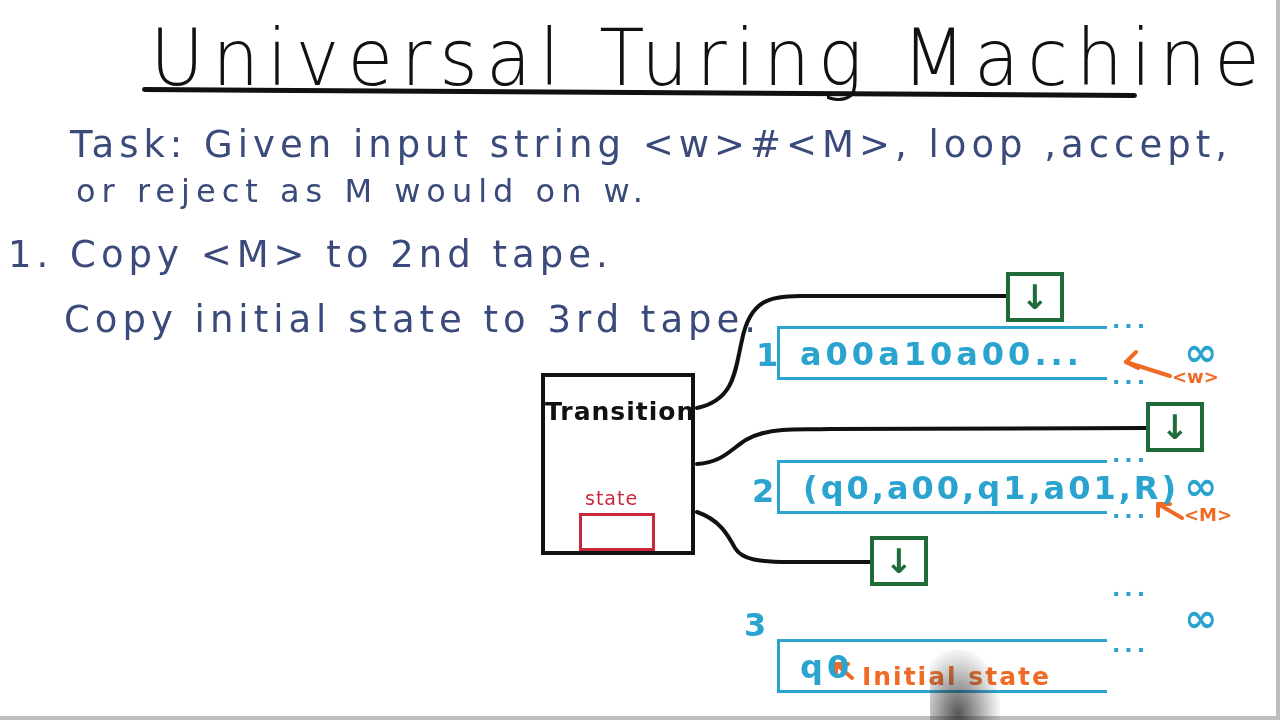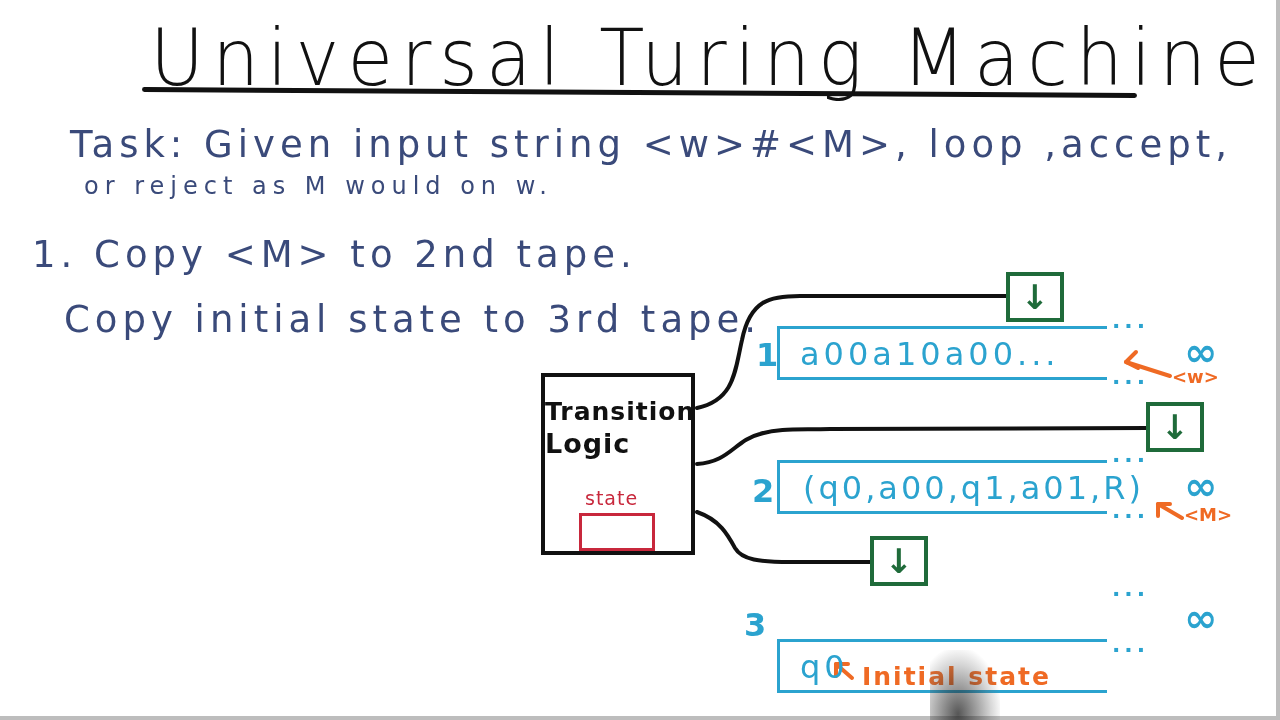--- a/index.html
+++ b/index.html
@@ -22,22 +22,22 @@
       position: absolute; left: 142px; top: 90px; width: 995px; height: 5px;
       background: #111; border-radius: 3px; transform: rotate(0.35deg);
     }
 
     .hand {
       position: absolute; color: #3a4a7a;
       font-family: "DejaVu Sans", sans-serif;
       white-space: nowrap; letter-spacing: 5px;
     }
     .task1 { left: 70px; top: 123px; font-size: 37px; }
-    .task2 { left: 84px; top: 172px; font-size: 24px; letter-spacing: 6px; }
-    .step1 { left: 8px; top: 233px; font-size: 37px; margin-left: 24px; }
+    .task2 { left: 76px; top: 172px; font-size: 32px; letter-spacing: 6px; }
+    .step1 { left: 8px; top: 233px; font-size: 37px; }
     .step1b { left: 64px; top: 298px; font-size: 37px; }
 
     .tl-box {
       position: absolute; left: 541px; top: 373px; width: 154px; height: 182px;
       border: 4px solid #111; box-sizing: border-box; background: #fff;
     }
     .tl-label {
       position: absolute; left: 0; width: 100%; text-align: left;
       font-weight: bold; font-size: 27px; color: #111; letter-spacing: 1px; line-height: 30px;
     }
@@ -53,21 +53,21 @@
     }
 
     .wires { position: absolute; left: 0; top: 0; width: 1280px; height: 720px; pointer-events: none; }
 
     .tape {
       position: absolute; left: 777px; width: 330px; height: 54px;
       border: 3px solid #2ba3cf; border-right: none; box-sizing: border-box;
     }
     .tape-text {
       position: absolute; left: 20px; top: 6px; font-size: 32px; color: #2ba3cf;
-      letter-spacing: 4px; white-space: nowrap; font-weight: normal; text-align: center;
+      letter-spacing: 4px; white-space: nowrap; font-weight: bold; text-align: center;
     }
     .tape-num {
       position: absolute; font-size: 32px; color: #2ba3cf; font-weight: bold;
     }
     .dots {
       position: absolute; font-size: 22px; color: #2ba3cf; letter-spacing: 4px; font-weight: bold;
     }
     .inf {
       position: absolute; font-size: 40px; color: #2ba3cf; font-weight: bold; line-height: 40px;
     }
@@ -104,21 +104,20 @@
   <path d="M1170 376 L 1126 362" stroke="#ef6a24" stroke-width="4" fill="none" stroke-linecap="round"></path>
   <path d="M1126 362 L 1136 352 M1126 362 L 1138 368" stroke="#ef6a24" stroke-width="4" fill="none" stroke-linecap="round"></path>
   <path d="M1182 518 L 1158 504" stroke="#ef6a24" stroke-width="4" fill="none" stroke-linecap="round"></path>
   <path d="M1158 504 L 1158 516 M1158 504 L 1170 504" stroke="#ef6a24" stroke-width="4" fill="none" stroke-linecap="round"></path>
   <path d="M852 678 L 836 664" stroke="#ef6a24" stroke-width="4" fill="none" stroke-linecap="round"></path>
   <path d="M836 664 L 836 676 M836 664 L 848 664" stroke="#ef6a24" stroke-width="4" fill="none" stroke-linecap="round"></path>
 </svg>
 
 <div class="tl-box">
   <div class="tl-label tl-l1">Transition</div>
-  <div class="tl-label tl-l2">Logic</div>
   <div class="state-label">state</div>
   <div class="state-box"></div>
 </div>
 
 <div class="tape-num" style="left:756px; top:336px;">1</div>
 <div class="tape" style="top:326px;">
   <div class="tape-text">a00a10a00...</div>
 </div>
 <div class="dots" style="left:1112px; top:308px;">...</div>
 <div class="dots" style="left:1112px; top:364px;">...</div>

